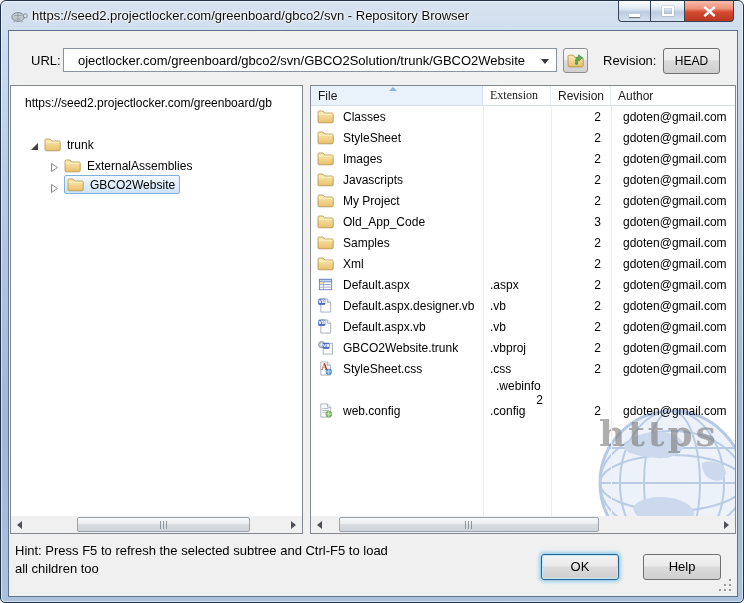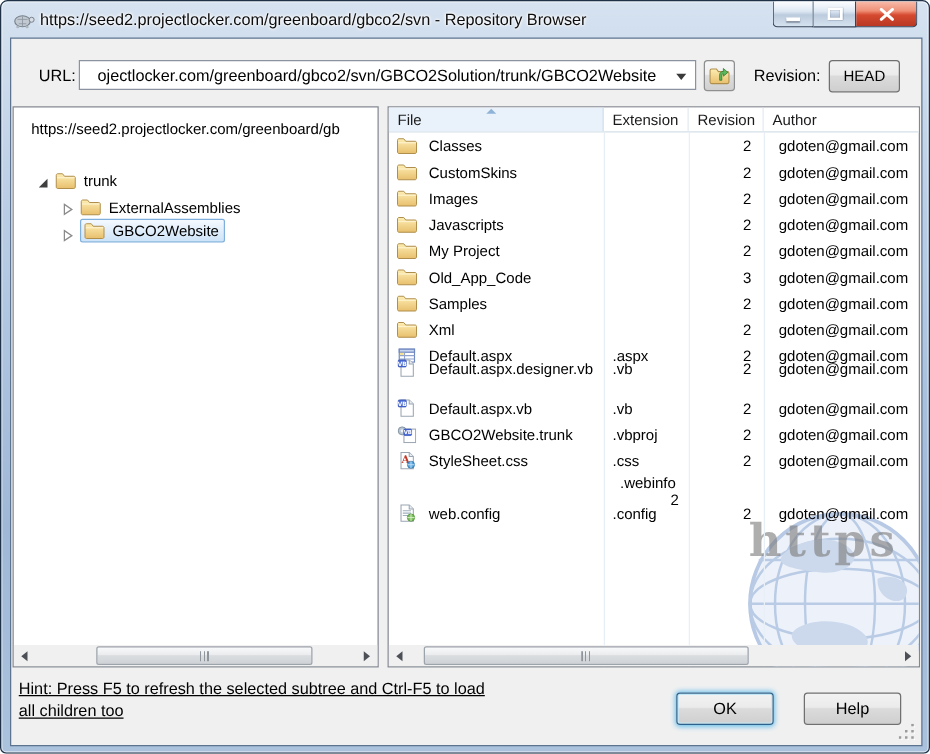--- a/index.html
+++ b/index.html
@@ -61,21 +61,21 @@
   .tree-sel { display:flex; align-items:center; border:1px solid #7fb0dd; border-radius:2px;
     background:linear-gradient(#f4f9fe,#cee3f8); padding:1px 4px 1px 2px; }
   .tree-sel .ficon { margin-right:6px; }
 
   
   .lheader { position:absolute; top:0; left:0; right:0; height:20px; background:#fff;
     border-bottom:1px solid #d5dfea; display:flex; font-size:12px; z-index:3; }
   .hcell { position:relative; display:flex; align-items:center; padding-left:7px;
     border-right:1px solid #e4eaf1; color:#1a1a1a; }
   .hcell.file { width:172px; background:#e9f2fb; border-right-color:#cfe0f0; }
-  .hcell.ext  { width:68px; }
+  .hcell.ext  { width:68px;font-family:Liberation Serif, serif; }
   .hcell.rev  { width:60px; }
   .hcell.auth { flex:1; border-right:none; }
   .sort-arrow { position:absolute; top:1px; left:78px; width:0; height:0;
     border-left:4px solid transparent; border-right:4px solid transparent; border-bottom:4px solid #8fb3d6; }
 
   .vline { position:absolute; top:20px; bottom:0; width:1px; background:#e9eff6; z-index:0; }
 
   .lrow { position:absolute; left:0; right:0; height:21px; display:flex; align-items:center;
     font-size:12px; color:#000; z-index:1; }
   .fc { width:172px; display:flex; align-items:center; padding-left:6px; overflow:hidden; white-space:nowrap; }
@@ -95,21 +95,21 @@
   .sb-arrow { position:absolute; top:0; width:17px; height:17px; display:flex; align-items:center; justify-content:center; }
   .sb-arrow.left { left:0; } .sb-arrow.right { right:0; }
   .tri-l { width:0; height:0; border-top:4px solid transparent; border-bottom:4px solid transparent; border-right:5px solid #4d5057; }
   .tri-r { width:0; height:0; border-top:4px solid transparent; border-bottom:4px solid transparent; border-left:5px solid #4d5057; }
   .sb-thumb { position:absolute; top:1px; height:15px; border:1px solid #9da3ab; border-radius:2px;
     background:linear-gradient(#f8f9fa,#eaecee 45%,#dadde0 50%,#cfd3d7);
     display:flex; align-items:center; justify-content:center; }
   .grip { width:8px; height:8px; background:repeating-linear-gradient(90deg,#8e959d 0 1px,transparent 1px 3px); }
 
   
-  .hint { position:absolute; left:6px; top:511px; font-size:13px; color:#000; line-height:18px;text-decoration:underline; }
+  .hint { position:absolute; left:6px; top:511px; font-size:13px; color:#000; line-height:18px; }
   .ok-btn { position:absolute; left:532px; top:523px; width:78px; height:26px; line-height:24px;
     border:1px solid #2c628b; box-shadow:0 0 4px 1px #6fc1ec, inset 0 0 0 1px #c2e7f7; }
   .help-btn { position:absolute; left:634px; top:523px; width:78px; height:26px; line-height:24px; }
   .grip-corner { position:absolute; right:4px; bottom:3px; }
 </style>
 </head>
 <body>
 
 <svg width="0" height="0" style="position:absolute" aria-hidden="true">
   <defs>
@@ -305,21 +305,21 @@
           </span>
         <span class="ec"></span>
         <span class="rc">2</span>
         <span class="ac">gdoten@gmail.com</span>
       </div>
       <div class="lrow" style="top:41px;">
         <span class="fc">
             <svg class="ficon" viewBox="0 0 17 15">
               <use href="#sym-folder"></use>
             </svg>
-            <span>CustomSkins</span>
+            <span>StyleSheet</span>
           </span>
         <span class="ec"></span>
         <span class="rc">2</span>
         <span class="ac">gdoten@gmail.com</span>
       </div>
       <div class="lrow" style="top:62px;">
         <span class="fc">
             <svg class="ficon" viewBox="0 0 17 15">
               <use href="#sym-folder"></use>
             </svg>
@@ -388,21 +388,21 @@
         <span class="fc">
             <svg class="ficon" viewBox="0 0 16 16">
               <use href="#sym-aspx"></use>
             </svg>
             <span>Default.aspx</span>
           </span>
         <span class="ec">.aspx</span>
         <span class="rc">2</span>
         <span class="ac">gdoten@gmail.com</span>
       </div>
-      <div class="lrow" style="top:198px;justify-content:center;">
+      <div class="lrow" style="top:209px;justify-content:center;">
         <span class="fc">
             <svg class="ficon" viewBox="0 0 16 16">
               <use href="#sym-vb"></use>
             </svg>
             <span>Default.aspx.designer.vb</span>
           </span>
         <span class="ec">.vb</span>
         <span class="rc">2</span>
         <span class="ac">gdoten@gmail.com</span>
       </div>

